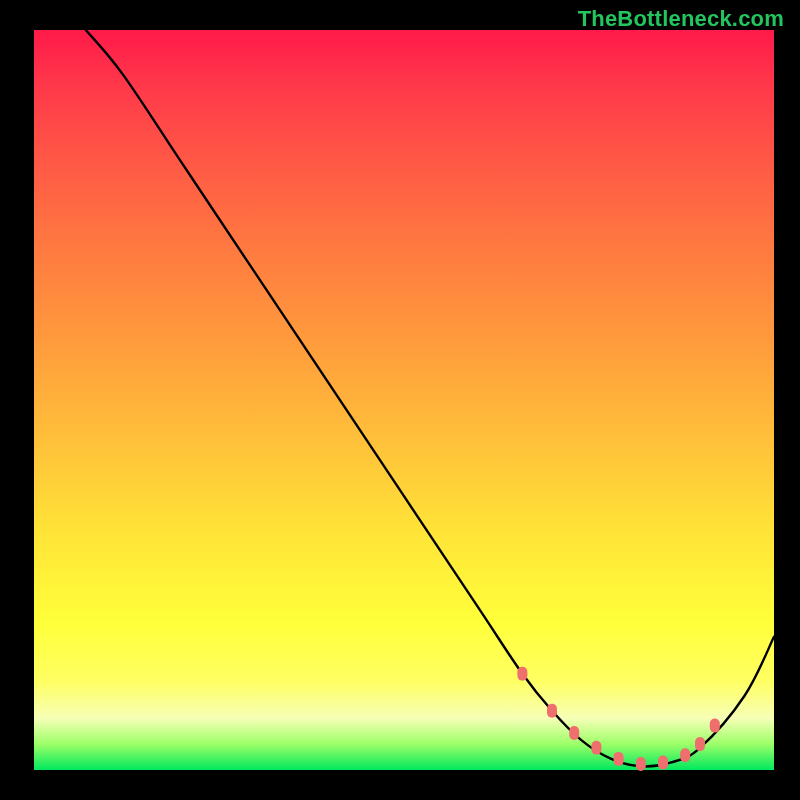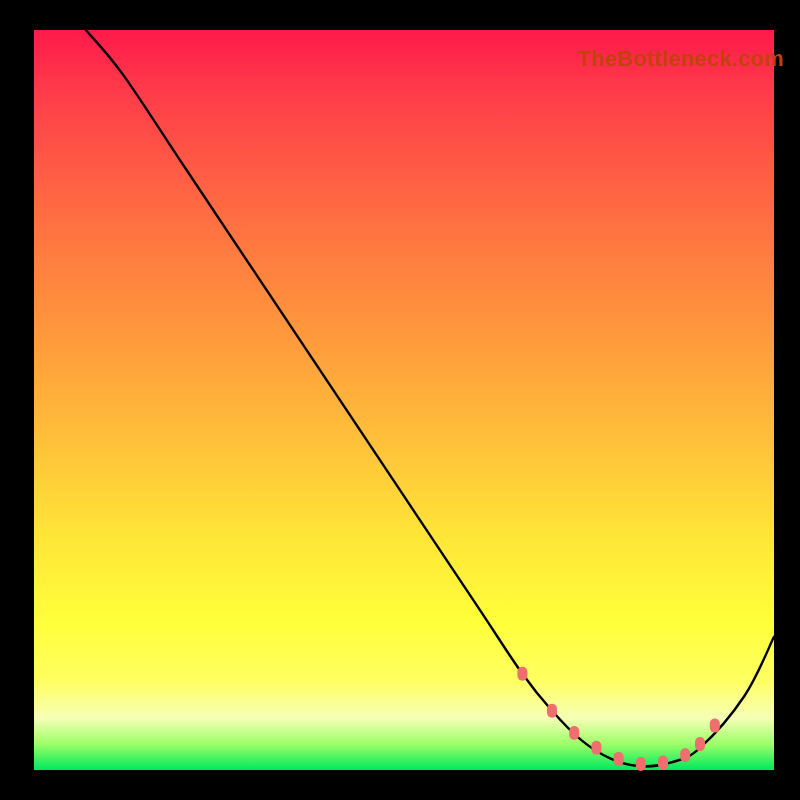--- a/index.html
+++ b/index.html
@@ -39,24 +39,23 @@
       #9cff68 96.5%,
       #00e85e 100%
     );
   }
   .watermark {
     position: absolute;
     top: 6px;
     right: 16px;
     font-size: 22px;
     font-weight: 600;
-    color: #c2410c;
+    color: #22c55e;
     letter-spacing: 0.2px;
     z-index: 10;
-    margin-top: 40px;
   }
   svg.curve {
     position: absolute;
     left: 0;
     top: 0;
     width: 740px;
     height: 740px;
     overflow: visible;
   }
 </style>

